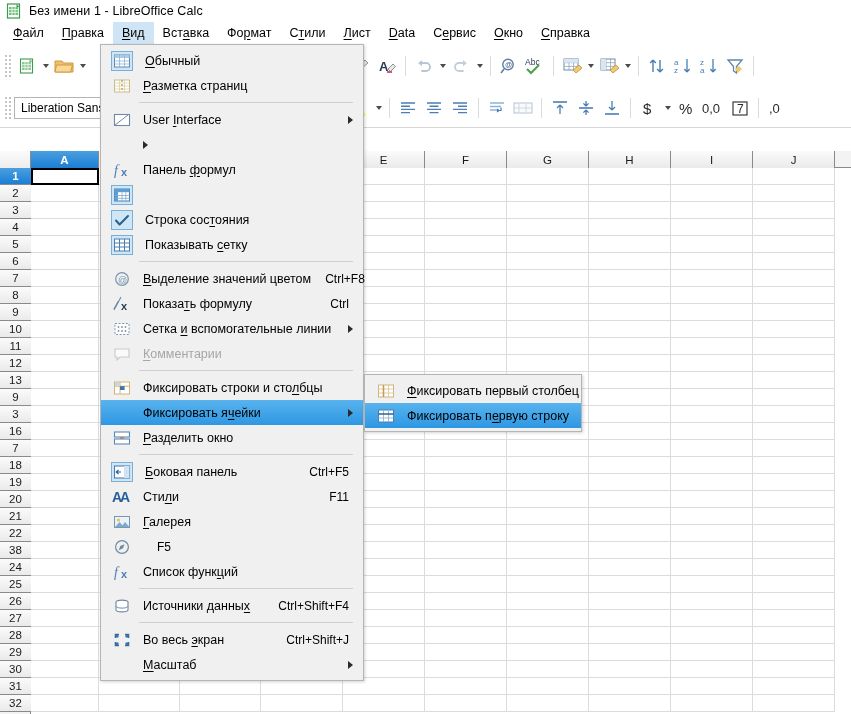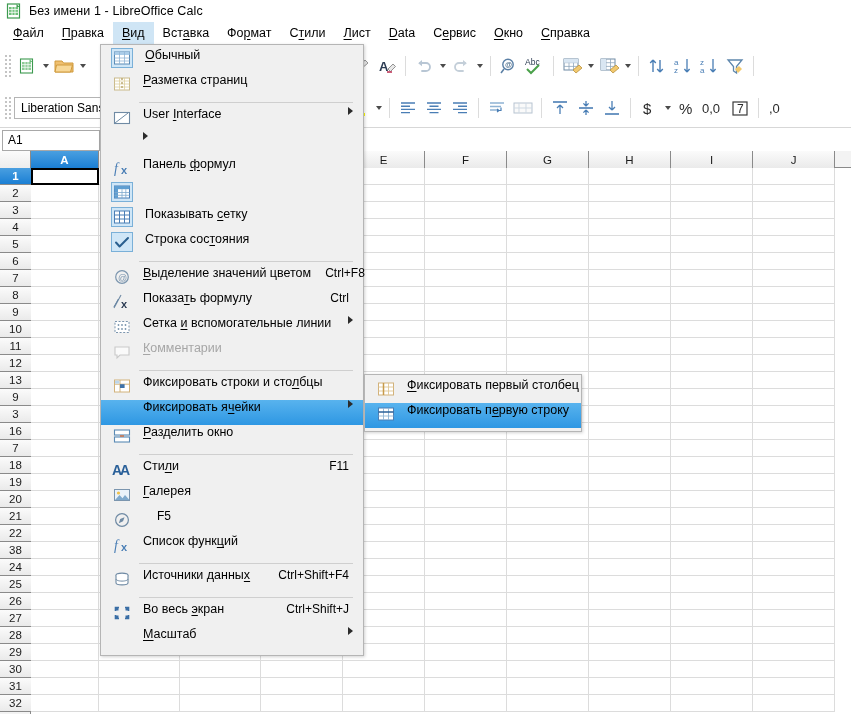--- a/index.html
+++ b/index.html
@@ -135,21 +135,21 @@
   }
 
   
   .dropdown {
     position: absolute; left: 100px; top: 44px; width: 264px;
     background: #f0f0f0; border: 1px solid #b5b5b5;
     z-index: 50; padding: 3px 0;
     box-shadow: 1px 1px 3px rgba(0,0,0,.18);
   }
   .dmi {
-    position: relative; height: 25px; display: flex; 
+    position: relative; height: 25px; display: flex; align-items: center;
     padding-left: 2px; font-size: 12.5px; color: #000; white-space: nowrap;
   }
   .dmi.hl { background: #3aa0e8; background: linear-gradient(#58b3ee,#2e97e3); color: #000; }
   .dmi.disabled { color: #a6a6a6; }
   .dmi .ic {
     width: 26px; height: 21px; margin-left: 6px; margin-right: 8px;
     flex: none; display: flex; align-items: center; justify-content: center;
   }
   .dmi .ic.framed {
     background: #cfe6f7; border: 1px solid #7ab0d8;
@@ -436,25 +436,20 @@
       </svg>
     </div>
     <div class="tsep"></div>
     <div class="tbtn">
       <svg width="16" height="20" viewBox="0 0 16 20">
         <text x="0" y="15" font-size="13" font-family="Liberation Sans" fill="#2b2b2b">,0</text>
       </svg>
     </div>
   </div>
 
-  <div class="formularow">
-    <div class="namebox">
-      <span>A1</span>
-    </div>
-  </div>
 
   <div class="gridwrap">
     <div class="colhead-row">
       <div class="corner"></div>
       <div id="colheads" style="display:flex;">
           <div class="colhead sel" style="width: 68px;">A</div>
           <div class="colhead" style="width: 81px;">B</div>
           <div class="colhead" style="width: 81px;">C</div>
           <div class="colhead" style="width: 82px;">D</div>
           <div class="colhead" style="width: 82px;">E</div>
@@ -939,33 +934,33 @@
             <rect x="1.5" y="2" width="15" height="12" fill="#fff" stroke="#4a7eb5" stroke-width="1"></rect>
             <rect x="1.5" y="2" width="15" height="3.2" fill="#5f9ed1"></rect>
             <rect x="1.5" y="2" width="3.5" height="12" fill="#5f9ed1"></rect>
             <path d="M1.5 8.5h15M1.5 11.3h15M9 5.2v9M12.8 5.2v9" stroke="#7fa9cd" stroke-width=".8"></path>
           </svg>
         </span>
       </div>
       <div class="dmi">
         <span class="ic framed">
           <svg width="18" height="16" viewBox="0 0 18 16">
+            <path d="M3 8.5l3.6 4L15 4" fill="none" stroke="#2a5f8f" stroke-width="2" stroke-linecap="round" stroke-linejoin="round"></path>
+          </svg>
+        </span>
+        <span class="lbl">Строка сос<span class="ul">т</span>ояния</span>
+      </div>
+      <div class="dmi">
+        <span class="ic framed">
+          <svg width="18" height="16" viewBox="0 0 18 16">
             <rect x="1.5" y="2" width="15" height="12" fill="#fff" stroke="#4a7eb5" stroke-width="1"></rect>
             <path d="M1.5 6h15M1.5 10h15M6.5 2v12M11.5 2v12" stroke="#4a7eb5" stroke-width="1"></path>
           </svg>
         </span>
         <span class="lbl">Показывать <span class="ul">с</span>етку</span>
-      </div>
-      <div class="dmi">
-        <span class="ic framed">
-          <svg width="18" height="16" viewBox="0 0 18 16">
-            <path d="M3 8.5l3.6 4L15 4" fill="none" stroke="#2a5f8f" stroke-width="2" stroke-linecap="round" stroke-linejoin="round"></path>
-          </svg>
-        </span>
-        <span class="lbl">Строка сос<span class="ul">т</span>ояния</span>
       </div>
       <div class="dsep"></div>
       <div class="dmi">
         <span class="ic">
           <svg width="18" height="16" viewBox="0 0 18 16">
             <circle cx="9" cy="8" r="6.3" fill="none" stroke="#7b95ae" stroke-width="1.2"></circle>
             <text x="5" y="11.5" font-size="9" font-family="Liberation Sans" fill="#7b95ae">@</text>
           </svg>
         </span>
         <span class="lbl"><span class="ul">В</span>ыделение значений цветом</span>
@@ -1029,20 +1024,31 @@
           <svg width="18" height="16" viewBox="0 0 18 16">
             <rect x="1.5" y="2" width="15" height="5" fill="#fff" stroke="#5a8ab5" stroke-width="1.1"></rect>
             <rect x="1.5" y="9" width="15" height="5" fill="#fff" stroke="#5a8ab5" stroke-width="1.1"></rect>
             <path d="M7 8h4" stroke="#d06b3a" stroke-width="1.4"></path>
           </svg>
         </span>
         <span class="lbl"><span class="ul">Р</span>азделить окно</span>
       </div>
       <div class="dsep"></div>
       <div class="dmi">
+        <span class="ic framed">
+          <svg width="18" height="16" viewBox="0 0 18 16">
+            <rect x="1.5" y="2" width="15" height="12" fill="#fff" stroke="#4a7eb5" stroke-width="1.1"></rect>
+            <rect x="11" y="2" width="5.5" height="12" fill="#cfe3f5"></rect>
+            <path d="M8 8h-4M5.5 6l-2.2 2 2.2 2" fill="none" stroke="#2a6099" stroke-width="1.2"></path>
+          </svg>
+        </span>
+        <span class="lbl"><span class="ul">Б</span>оковая панель</span>
+        <span class="sc">Ctrl+F5</span>
+      </div>
+      <div class="dmi">
         <span class="ic">
           <svg width="20" height="18" viewBox="0 0 20 18">
             <text x="0" y="14" font-size="14" font-weight="bold" font-family="Liberation Sans" fill="#2a6099">A</text>
             <text x="8" y="14" font-size="14" font-weight="bold" font-family="Liberation Sans" fill="#2a6099">A</text>
           </svg>
         </span>
         <span class="lbl">Сти<span class="ul">л</span>и</span>
         <span class="sc">F11</span>
       </div>
       <div class="dmi">

